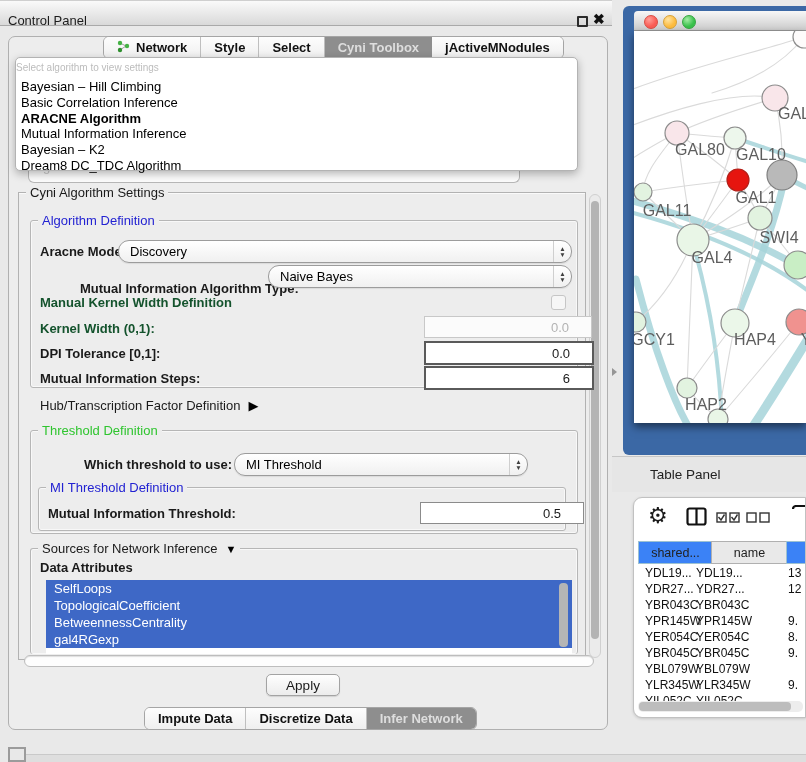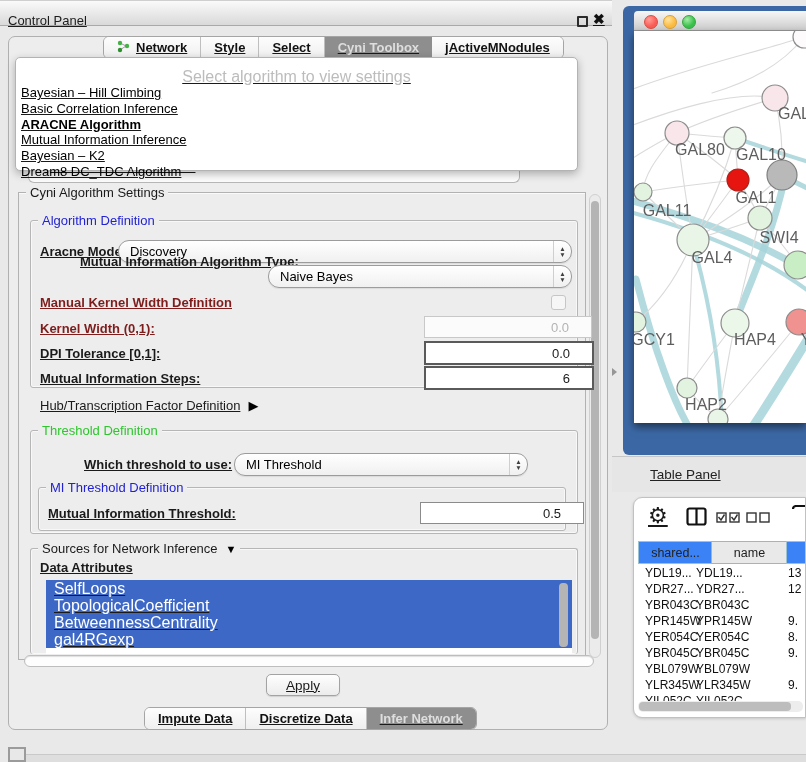--- a/index.html
+++ b/index.html
@@ -1,18 +1,18 @@
 <!DOCTYPE html>
 <html><head>
 <meta charset="utf-8">
 <style>
   html,body{margin:0;padding:0;}
   body{width:806px;height:762px;background:#e9e9e9;font-family:"Liberation Sans",sans-serif;
        -webkit-font-smoothing:antialiased;position:relative;overflow:hidden;font-size:13px;color:#1a1a1a;}
-  .abs{position:absolute;box-sizing:border-box;text-decoration:underline;}
+  .abs{position:absolute;box-sizing:border-box;}
   .bold{font-weight:bold;}
 
   
   .cp-titlebar{left:0;top:8;width:612px;height:26px;background:linear-gradient(#fafafa,#d9d9d9);
     border-top:1px solid #cfcfcf;border-bottom:1px solid #a9a9a9;}
   .cp-title{left:8px;top:12px;font-size:13px;color:#1c1c1c;}
   .float-icon{left:577px;top:15px;width:11px;height:11px;border:2px solid #2b2b2b;border-radius:1px;}
   .close-icon{left:593px;top:10px;font-size:14px;font-weight:bold;color:#111;}
 
   .cp-body{left:8px;top:36px;width:600px;height:694px;background:#ededed;border:1px solid #b0b0b0;border-radius:7px;}
@@ -22,57 +22,57 @@
     border-radius:6px;overflow:hidden;margin-left:15px;}
   .tab{display:flex;align-items:center;padding:0 13px;font-size:13px;font-weight:bold;color:#111;
     border-right:1px solid #bfbfbf;background:linear-gradient(#fdfdfd,#efefef);}
   .tab:last-child{border-right:none;}
   .tab.selected{background:#8e8e8e;color:#dedede;border-right:none;}
   .tab .net-ic{margin-right:6px;}
 
   
   .dropdown{left:15px;top:57px;width:563px;height:114px;background:#fff;border:1px solid #b3b3b3;
     border-radius:5px;box-shadow:0 3px 8px rgba(0,0,0,.28);z-index:30;}
-  .dd-prompt{height:17px;text-align:center;color:#bcbcbc;font-size:16px;padding-top:10px;}
+  .dd-prompt{height:17px;text-align:left;color:#bcbcbc;font-size:10px;padding-top:4px;}
   .dd-item{height:15.8px;line-height:15.8px;padding-left:5px;font-size:13px;color:#000;}
 
   
   .ghost-combo{left:28px;top:166px;width:492px;height:17px;border:1px solid #b7b7b7;border-top:none;
     border-radius:0 0 6px 6px;background:#fcfcfc;overflow:hidden;z-index:5;}
   .ghost-combo span{display:block;margin:-7px 0 0 14px;color:#c9c9c9;font-size:13px;}
 
   
   .settings-box{left:18px;top:192px;width:568px;height:468px;border:1px solid #b2b2b2;
     box-shadow:inset 0 1px 0 #fafafa;}
   .legend{position:absolute;background:#ededed;padding:0 4px;font-size:13px;white-space:nowrap;z-index:3;}
   .vscroll{left:589px;top:194px;width:12px;height:464px;background:#ebebeb;border:1px solid #d0d0d0;border-radius:6px;}
   .vscroll .thumb{position:absolute;left:1px;top:6px;width:8px;height:438px;background:#b4b4b4;border-radius:4px;}
 
   .group{border:1px solid #b6b6b6;border-radius:3px;box-shadow:inset 0 0 0 1px #f8f8f8;}
   .lbl{position:absolute;font-size:13px;}
   .lbl.b{font-weight:bold;}
-  .lbl.dis{color:#7f1d1d;font-weight:bold;}
+  .lbl.dis{color:#14532d;font-weight:bold;}
 
   .combo{position:absolute;height:21px;border:1px solid #9c9c9c;border-radius:11px;
     background:linear-gradient(#ffffff,#f0f0f0);display:flex;align-items:center;box-shadow:0 1px 1px rgba(0,0,0,.08);}
   .combo .val{flex:1;padding-left:11px;font-size:13px;color:#000;}
   .combo .stepper{width:17px;height:100%;display:flex;flex-direction:column;align-items:center;
     justify-content:center;color:#3f3f3f;font-size:6.5px;line-height:5.5px;border-left:1px solid #cfcfcf;}
 
   .field{position:absolute;height:20px;background:#fff;border:2px solid #5a5a5a;display:flex;
     align-items:center;justify-content:flex-end;padding-right:22px;font-size:13px;}
   .field.med{border:1px solid #8b8b8b;}
   .field.dis{border:1px solid #c8c8c8;color:#b3b3b3;background:#fbfbfb;}
 
   .checkbox{position:absolute;width:13px;height:13px;border:1px solid #c6c6c6;border-radius:3px;background:#f6f6f6;}
 
   .tri{display:inline-block;margin-left:8px;font-size:13px;color:#000;}
 
   .listbox{left:46px;top:580px;width:526px;height:74px;background:#fff;overflow:hidden;}
-  .list-item{height:17px;line-height:17px;background:#3e68c6;color:#fff;font-size:16px;padding-left:8px;}
+  .list-item{height:17px;line-height:17px;background:#3e68c6;color:#fff;font-size:13px;padding-left:8px;}
   .list-scroll{position:absolute;right:4px;top:3px;width:9px;height:64px;background:#b5b5b5;border-radius:4px;}
   .hscroll{left:24px;top:655px;width:570px;height:12px;background:#fdfdfd;border:1px solid #bdbdbd;
     border-radius:6px;box-shadow:inset 0 1px 1px rgba(0,0,0,.12);}
 
   .apply-btn{left:266px;top:674px;width:74px;height:22px;border:1px solid #a3a3a3;border-radius:5px;
     background:linear-gradient(#fefefe,#ececec);display:flex;align-items:center;justify-content:center;
     font-size:13.5px;box-shadow:0 1px 1px rgba(0,0,0,.12);}
 
   .bottom-tabbar{left:144px;top:707px;height:23px;display:flex;background:#f8f8f8;border:1px solid #a5a5a5;
     border-radius:6px;overflow:hidden;}
@@ -175,21 +175,21 @@
 
 <div class="lbl b abs" style="left:40px;top:244px;">Aracne Mode:</div>
 <div class="combo" style="left:118px;top:240px;width:452px;">
   <span class="val">Discovery</span>
   <span class="stepper">
       <span>▲</span>
       <span>▼</span>
     </span>
 </div>
 
-<div class="lbl b abs" style="left:40px;top:254px;padding-left:40px;">Mutual Information Algorithm Type:</div>
+<div class="lbl b abs" style="left:40px;top:281px;padding-left:40px;">Mutual Information Algorithm Type:</div>
 <div class="combo" style="left:268px;top:265px;width:302px;">
   <span class="val">Naive Bayes</span>
   <span class="stepper">
       <span>▲</span>
       <span>▼</span>
     </span>
 </div>
 
 <div class="lbl dis abs" style="left:40px;top:295px;">Manual Kernel Width Definition</div>
 <div class="checkbox" style="left:551px;top:295px;"></div>

